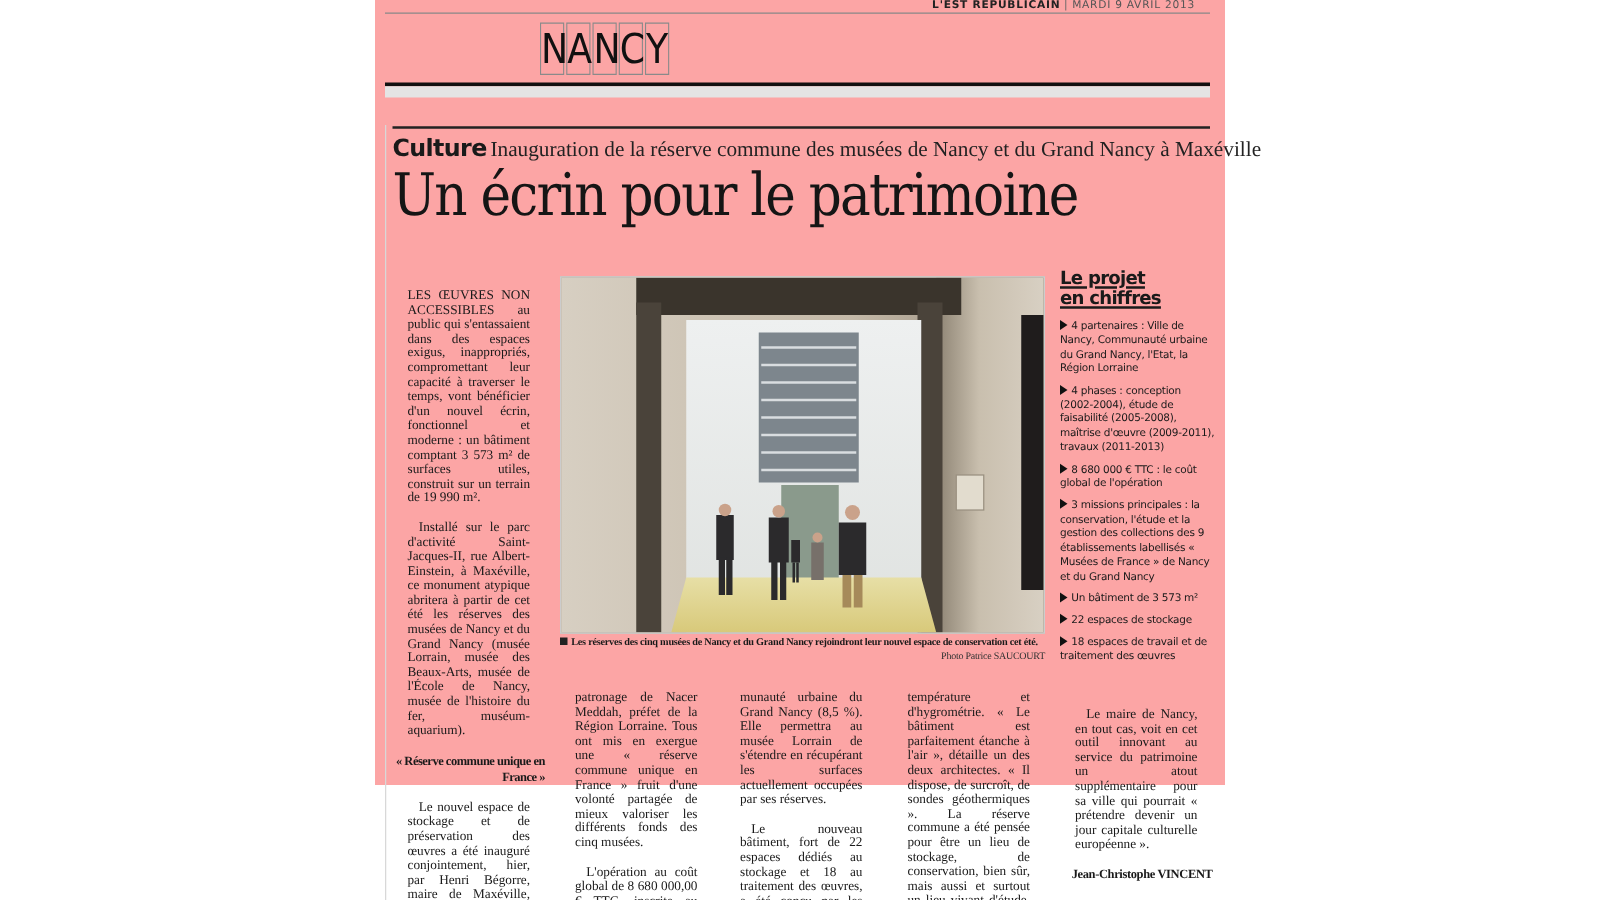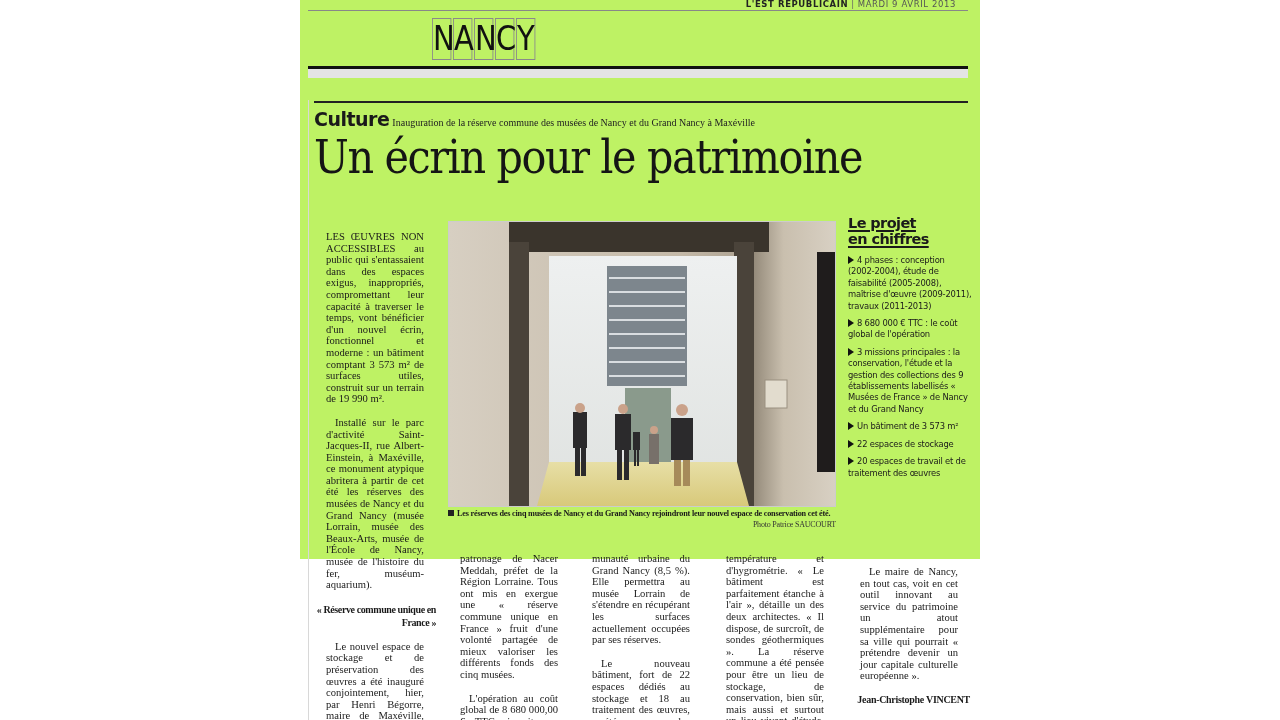--- a/index.html
+++ b/index.html
@@ -1,39 +1,39 @@
 <!DOCTYPE html>
 <html><head>
 <meta charset="utf-8">
 <style>
   html, body { margin:0; padding:0; background:#ffffff; }
   body { width:1280px; height:720px; position:relative; overflow:hidden; font-family:"Liberation Serif", serif; color:#1a1a1a; }
 
-  .page { position:absolute; left:300px; top:0; width:680px; height:559px; background:#bef264; }
+  .page { position:absolute; left:300px; top:0; width:680px; height:628px; background:#fca5a5; }
 
   
   .topline { position:absolute; left:8px; top:0; width:660px; height:10px; border-bottom:1px solid #888; }
   .pub { position:absolute; right:12px; top:-1px; font-family:"DejaVu Sans", sans-serif; font-size:8.5px; letter-spacing:0.6px; color:#222; white-space:nowrap; }
   .pub .paper { font-weight:bold; }
   .pub .sep { color:#666; margin:0 3px; }
   .pub .date { color:#555; }
 
   .section-title { position:absolute; left:132px; top:18px; display:flex; gap:1px; }
   .section-title .letter { display:block; width:20px; height:40px; border:1px solid #8a8a8a; font-family:"DejaVu Sans", sans-serif; font-size:33px; line-height:40px; text-align:center; color:#111; font-weight:normal; transform:scaleX(0.88); transform-origin:left; margin-right:-2px; }
   .section-title .letter + .letter { margin-left:0; }
 
   .thick-rule { position:absolute; left:8px; top:66px; width:660px; height:3px; background:#111; }
   .grey-band { position:absolute; left:8px; top:69px; width:660px; height:9px; background:#e4e4e4; }
 
   .article-frame { position:absolute; left:8px; top:100px; width:660px; height:620px; border-left:1px solid #d8d8d8; }
   .article-rule { position:absolute; left:14px; top:101px; width:654px; height:2px; background:#222; }
 
   .kicker { position:absolute; left:14px; top:108px; white-space:nowrap; }
   .kicker .rubric { font-family:"DejaVu Sans", sans-serif; font-weight:bold; font-size:19px; letter-spacing:-0.5px; color:#1a1a1a; }
-  .kicker .sub { font-family:"Liberation Serif", serif; font-size:10px; color:#222; margin-left:3px; }
+  .kicker .sub { font-family:"Liberation Serif", serif; font-size:17px; color:#222; margin-left:3px; }
 
   .headline { position:absolute; left:14px; top:126px; font-family:"DejaVu Serif", serif; font-size:47px; letter-spacing:-1.6px; color:#151515; white-space:nowrap; transform:scaleX(0.88); transform-origin:left; line-height:62px; }
 
   
   .col { position:absolute; font-family:"Liberation Serif", serif; font-size:10.6px; line-height:11.6px; text-align:justify; color:#1a1a1a; }
   .col p { margin:12px; text-indent:0; }
   .col p.indent { text-indent:9px; }
   .col1 { left:14px; top:219px; width:122px; }
   .col1 .lead { font-variant:normal; letter-spacing:0; }
   .subhead { font-family:"Liberation Serif", serif; font-weight:bold; font-size:10px; line-height:13px; margin:10px 0 2px 0; text-align:right; letter-spacing:-0.4px; }
@@ -182,21 +182,22 @@
   <div class="col col5">
     <p class="indent">Le maire de Nancy, en tout cas, voit en cet outil innovant au service du patrimoine un atout supplémentaire pour sa ville qui pourrait « prétendre devenir un jour capitale culturelle européenne ».</p>
     <div class="signature">Jean-Christophe VINCENT</div>
   </div>
 
   <div class="sidebar">
     <div class="title">
       <span>Le projet</span><br>
       <span>en chiffres</span>
     </div>
+    <p class="fact"><span class="tri"></span><span>4 partenaires : Ville de Nancy, Communauté urbaine du Grand Nancy, l'Etat, la Région Lorraine</span></p>
     <p class="fact"><span class="tri"></span><span>4 phases : conception (2002-2004), étude de faisabilité (2005-2008), maîtrise d'œuvre (2009-2011), travaux (2011-2013)</span></p>
     <p class="fact"><span class="tri"></span><span>8 680 000 € TTC : le coût global de l'opération</span></p>
     <p class="fact"><span class="tri"></span><span>3 missions principales : la conservation, l'étude et la gestion des collections des 9 établissements labellisés « Musées de France » de Nancy et du Grand Nancy</span></p>
     <p class="fact"><span class="tri"></span><span>Un bâtiment de 3 573 m²</span></p>
     <p class="fact"><span class="tri"></span><span>22 espaces de stockage</span></p>
-    <p class="fact"><span class="tri"></span><span>20 espaces de travail et de traitement des œuvres</span></p>
+    <p class="fact"><span class="tri"></span><span>18 espaces de travail et de traitement des œuvres</span></p>
   </div>
 
 </div>
 
 </body></html>

